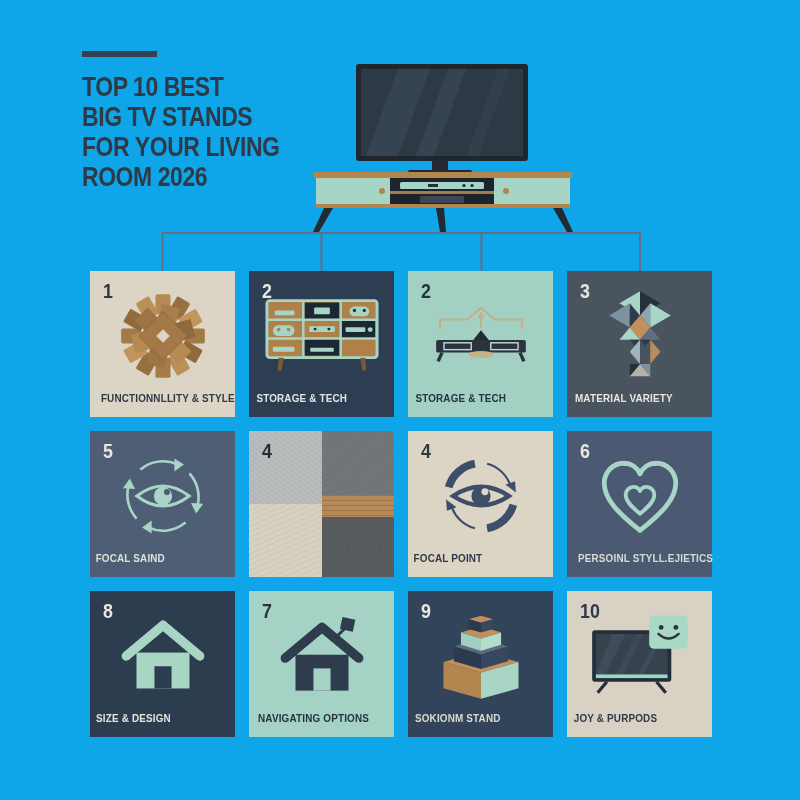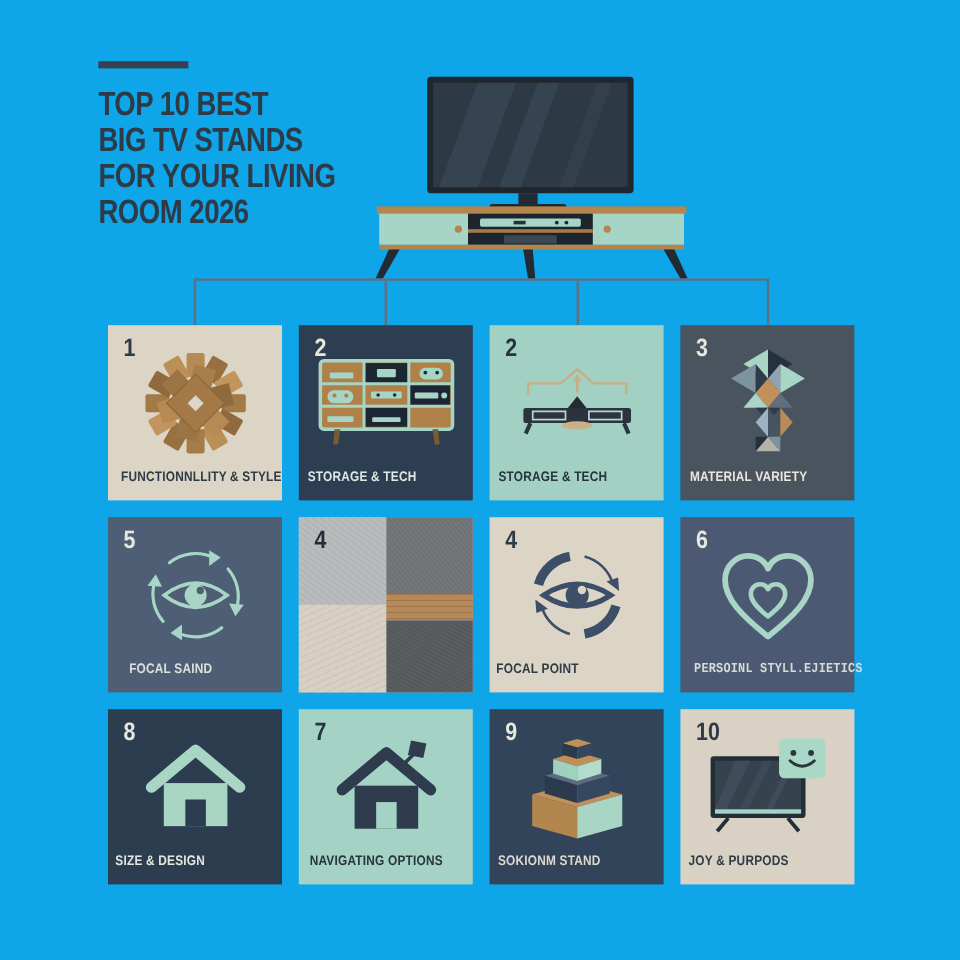--- a/index.html
+++ b/index.html
@@ -27,24 +27,24 @@
   .icon{position:absolute;left:0;right:0;top:22px;bottom:38px;display:flex;
         align-items:center;justify-content:center;}
   .label{position:absolute;left:0;right:0;bottom:13px;text-align:left;
          font-size:11.5px;font-weight:700;letter-spacing:0.2px;white-space:nowrap;}
   .label span{display:inline-block;transform:scaleX(0.86);}
 
   .t1{background:#dcd5c6;} .t1 .num,.t1 .label{color:#2e3a46;}
   .t2{background:#2e3e52;} .t2 .num{color:#e9e6dd;} .t2 .label{color:#dfe7e2;}
   .t3{background:#a2d1c3;} .t3 .num,.t3 .label{color:#27333f;}
   .t4{background:#49545f;} .t4 .num,.t4 .label{color:#e9e6dd;}
-  .t5{background:#4d5e75;} .t5 .num{color:#e9e6dd;} .t5 .label{color:#dde1da;padding-left:12px;}
+  .t5{background:#4d5e75;} .t5 .num{color:#e9e6dd;} .t5 .label{color:#dde1da;}
   .t6{background:#b9bcbd;} .t6 .num{color:#242c36;}
   .t7{background:#dcd5c6;} .t7 .num,.t7 .label{color:#2e3a46;}
-  .t8{background:#4b5a72;} .t8 .num{color:#e9e6dd;} .t8 .label{color:#d5dbd5;font-family:Liberation Mono, monospace;}
+  .t8{background:#4b5a72;} .t8 .num{color:#e9e6dd;} .t8 .label{color:#d5dbd5;}
   .t9{background:#2c3d50;} .t9 .num{color:#e9e6dd;} .t9 .label{color:#e3e6de;}
   .t10{background:#a4d2c4;} .t10 .num,.t10 .label{color:#27333f;}
   .t11{background:#32445a;} .t11 .num{color:#e9e6dd;} .t11 .label{color:#ded9cf;}
   .t12{background:#d9d2c4;} .t12 .num,.t12 .label{color:#2e3a46;}
 
   
   .tex{position:absolute;}
   .tex-tl{left:0;top:0;width:50%;height:50%;background:#b9bcbd;
     background-image:repeating-linear-gradient(37deg,rgba(0,0,0,0.05) 0 1px,transparent 1px 4px);}
   .tex-bl{left:0;top:50%;width:50%;height:50%;background:#d8d1c3;

